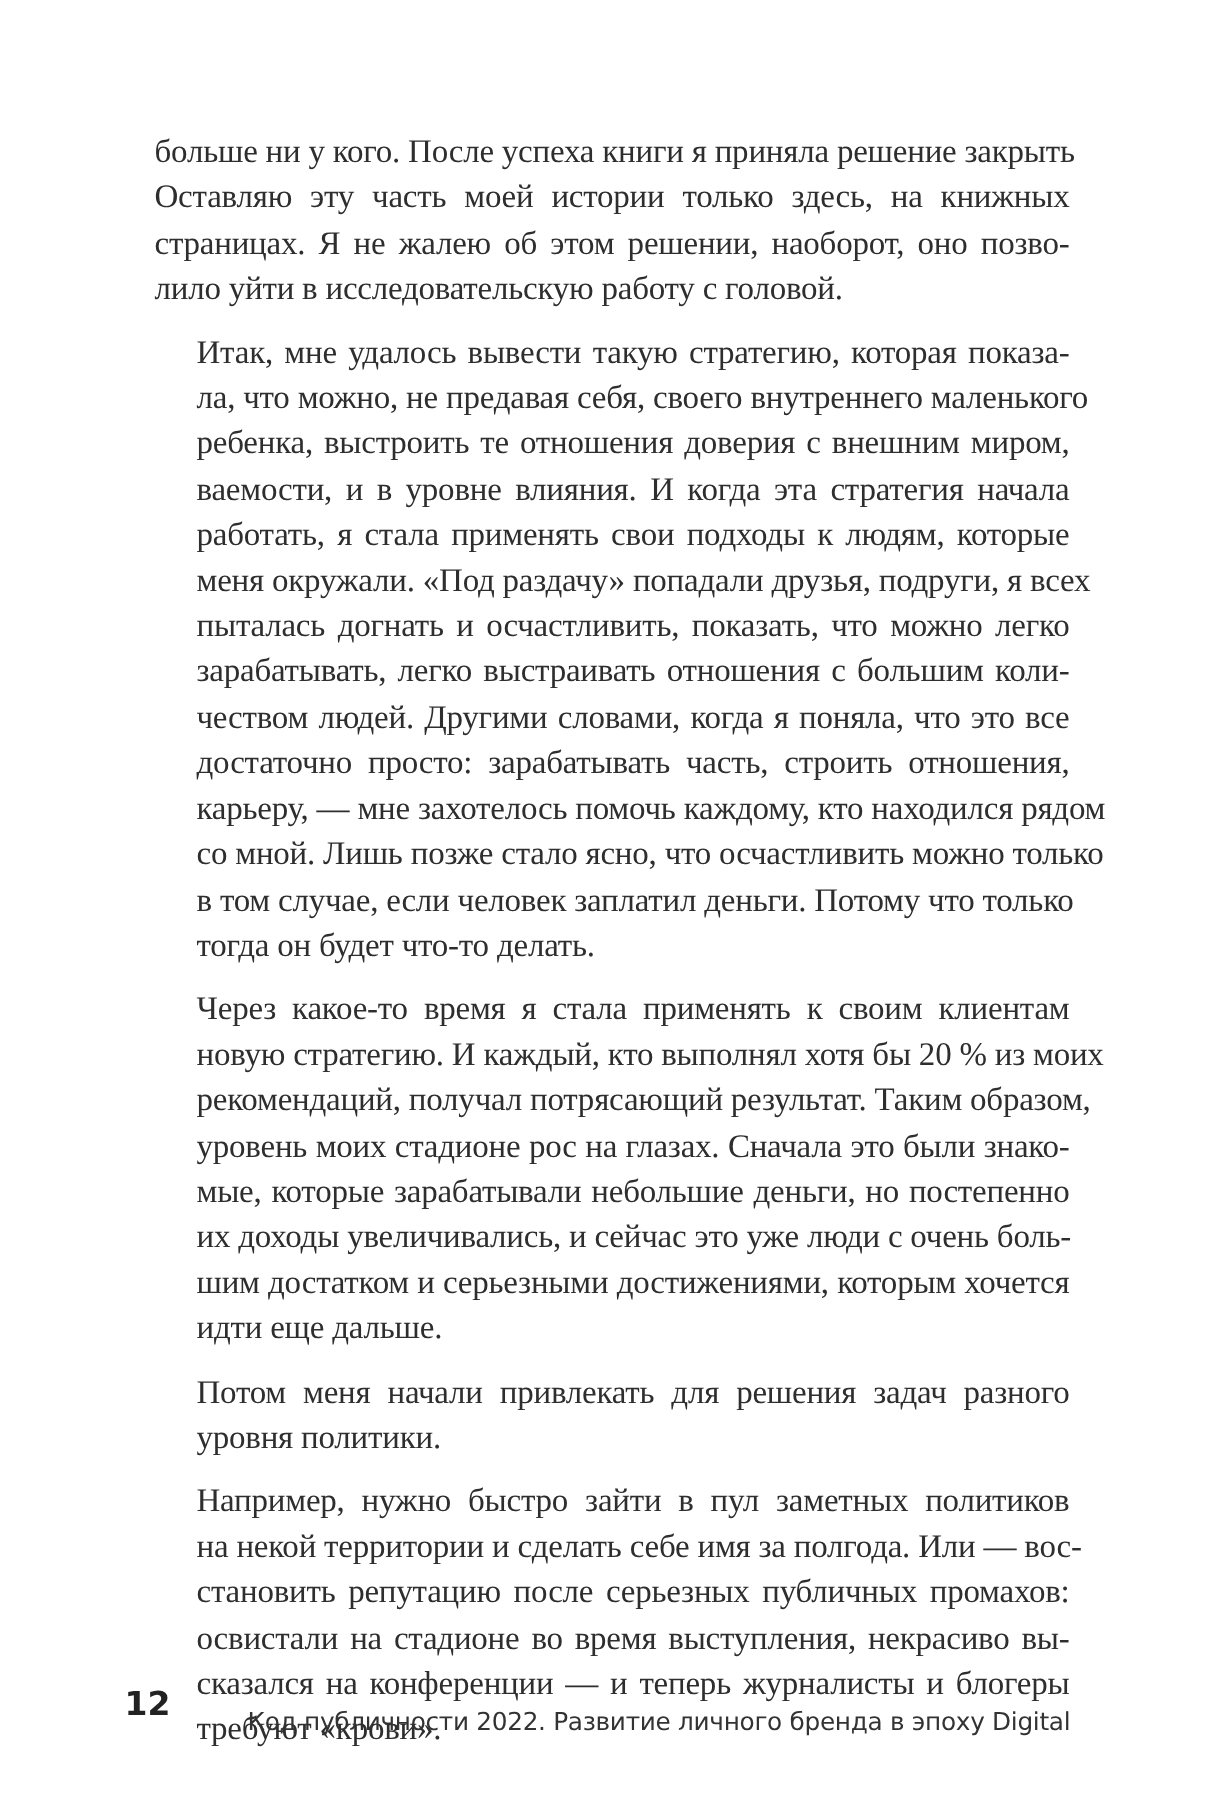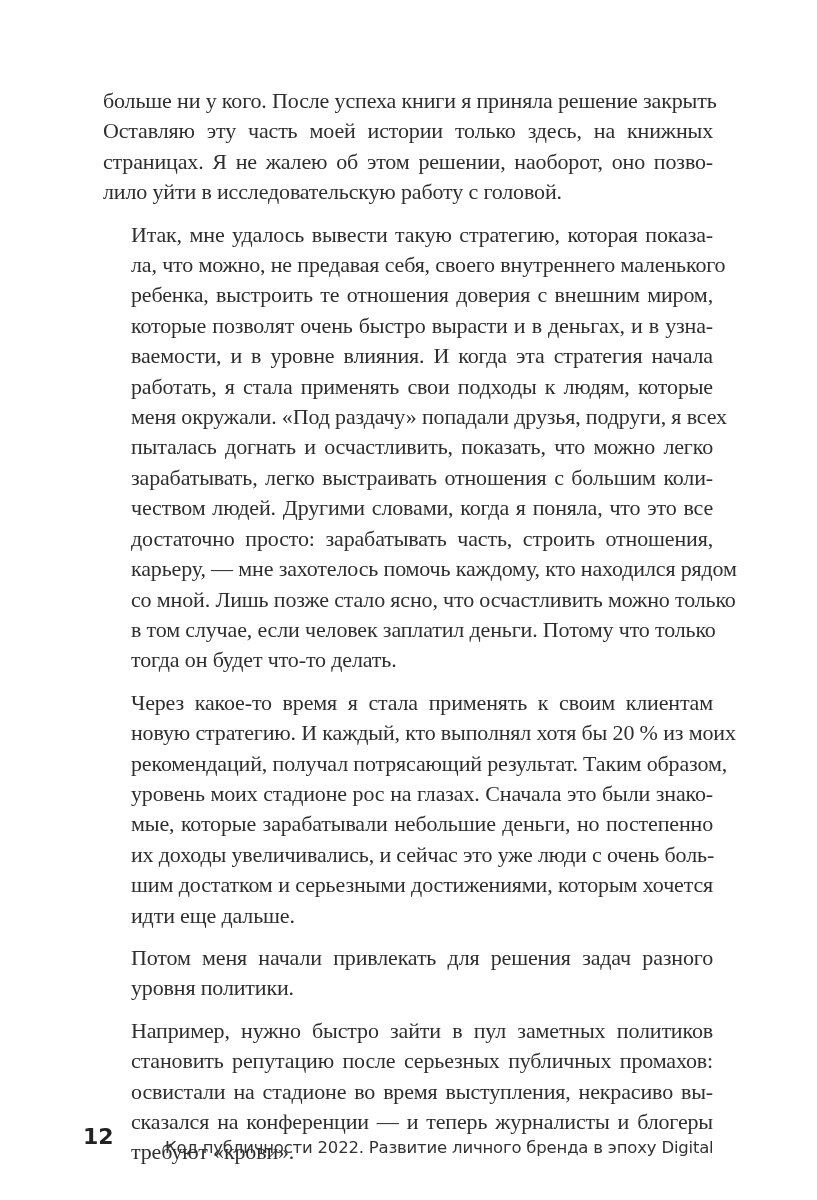--- a/index.html
+++ b/index.html
@@ -76,21 +76,20 @@
     <span class="line">больше ни у кого. После успеха книги я приняла решение закрыть</span>
     <span class="line">Оставляю эту часть моей истории только здесь, на книжных</span>
     <span class="line">страницах. Я не жалею об этом решении, наоборот, оно позво-</span>
     <span class="line last">лило уйти в исследовательскую работу с головой.</span>
   </p>
 
   <p class="para indent">
     <span class="line">Итак, мне удалось вывести такую стратегию, которая показа-</span>
     <span class="line">ла, что можно, не предавая себя, своего внутреннего маленького</span>
     <span class="line">ребенка, выстроить те отношения доверия с внешним миром,</span>
-    <span class="line">которые позволят очень быстро вырасти и в деньгах, и в узна-</span>
     <span class="line">ваемости, и в уровне влияния. И когда эта стратегия начала</span>
     <span class="line">работать, я стала применять свои подходы к людям, которые</span>
     <span class="line">меня окружали. «Под раздачу» попадали друзья, подруги, я всех</span>
     <span class="line">пыталась догнать и осчастливить, показать, что можно легко</span>
     <span class="line">зарабатывать, легко выстраивать отношения с большим коли-</span>
     <span class="line">чеством людей. Другими словами, когда я поняла, что это все</span>
     <span class="line">достаточно просто: зарабатывать часть, строить отношения,</span>
     <span class="line">карьеру, — мне захотелось помочь каждому, кто находился рядом</span>
     <span class="line">со мной. Лишь позже стало ясно, что осчастливить можно только</span>
     <span class="line">в том случае, если человек заплатил деньги. Потому что только</span>
@@ -108,20 +107,21 @@
     <span class="line last">идти еще дальше.</span>
   </p>
 
   <p class="para indent">
     <span class="line">Потом меня начали привлекать для решения задач разного</span>
     <span class="line last">уровня политики.</span>
   </p>
 
   <p class="para indent">
     <span class="line">Например, нужно быстро зайти в пул заметных политиков</span>
+    <span class="line">на некой территории и сделать себе имя за полгода. Или — вос-</span>
     <span class="line">становить репутацию после серьезных публичных промахов:</span>
     <span class="line">освистали на стадионе во время выступления, некрасиво вы-</span>
     <span class="line">сказался на конференции — и теперь журналисты и блогеры</span>
     <span class="line last">требуют «крови».</span>
   </p>
 </div>
 
 <div class="footer">
   <span class="page-number">12</span>
   <span class="running-title">Код публичности 2022. Развитие личного бренда в эпоху Digital</span>

